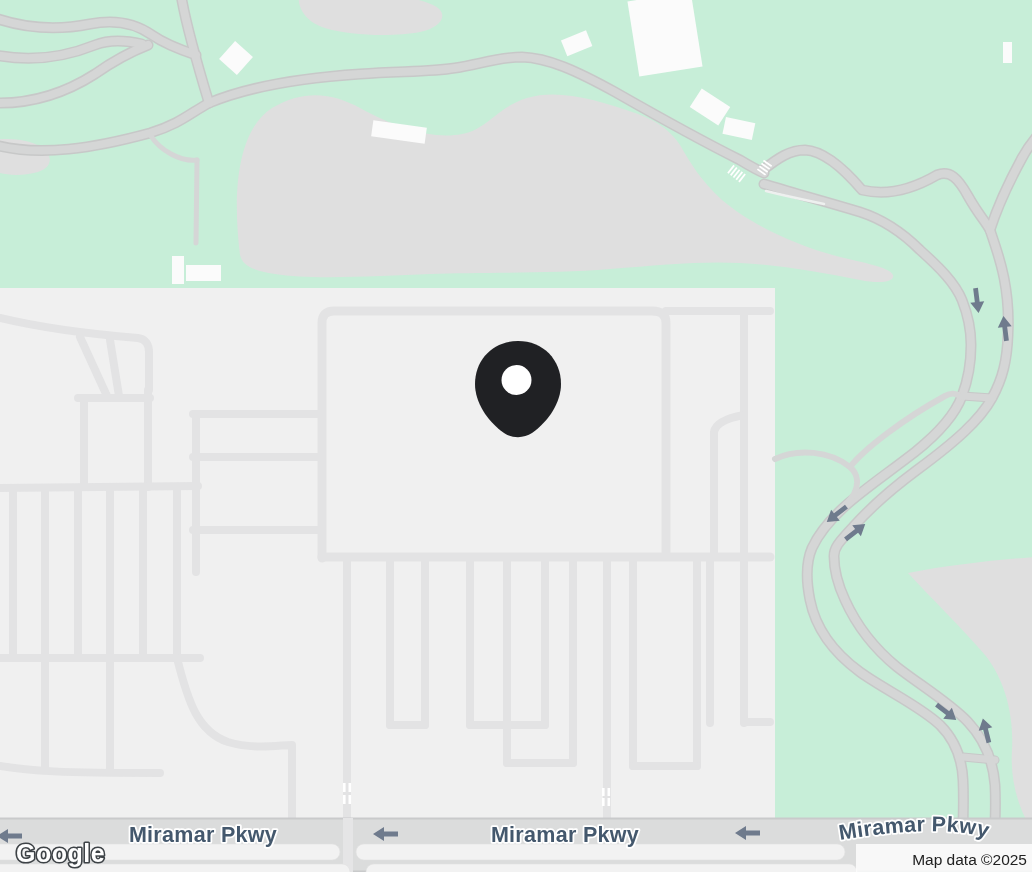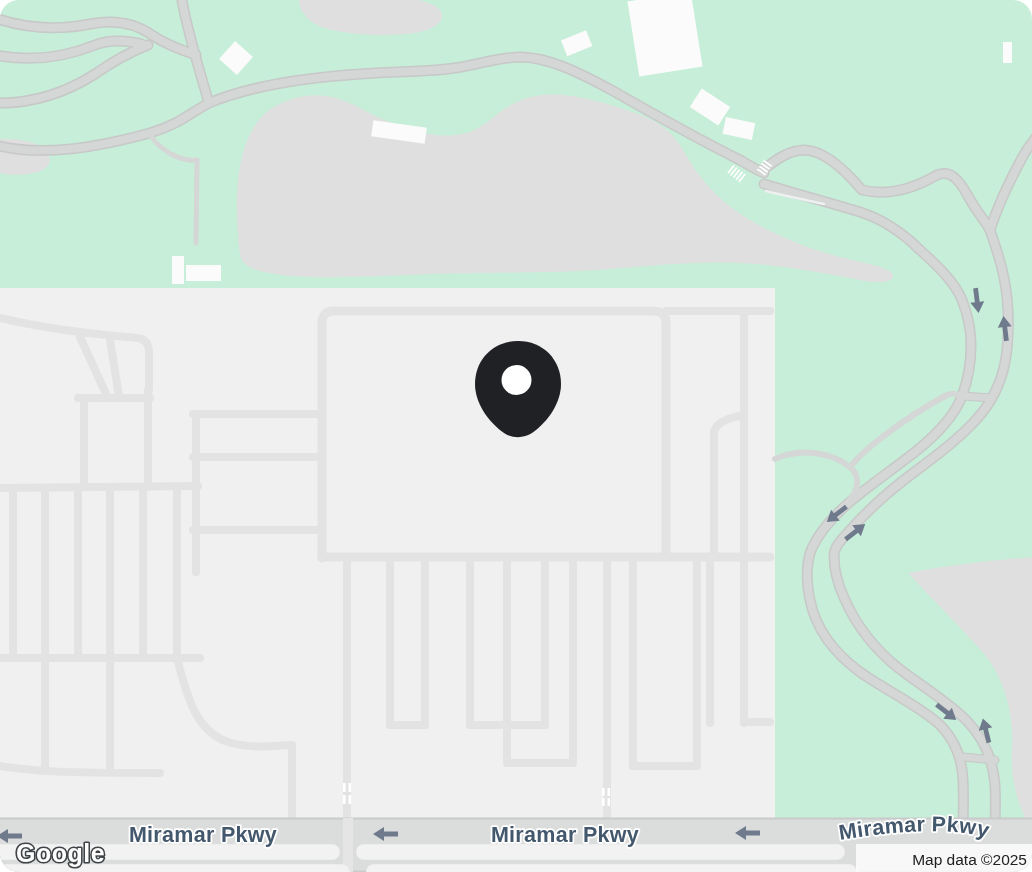--- a/index.html
+++ b/index.html
@@ -1,16 +1,16 @@
 <!DOCTYPE html>
 <html><head>
 <meta charset="utf-8">
 <style>
   html,body{margin:0;padding:0;background:#fff;}
-  #stage{position:relative;width:1032px;height:872px;overflow:hidden;font-family:"Liberation Sans",sans-serif;border-radius:19px;}
+  #stage{position:relative;width:1032px;height:872px;overflow:hidden;font-family:"Liberation Sans",sans-serif;}
   #stage svg{display:block;}
   .road-label{font-family:"Liberation Sans",sans-serif;font-weight:bold;font-size:21.5px;
     paint-order:stroke;stroke:#ffffff;stroke-width:3.5px;stroke-linejoin:round;letter-spacing:.3px;}
   .attr-text{font-family:"Liberation Sans",sans-serif;font-size:15.5px;}
   .logo-text{font-family:"Liberation Sans",sans-serif;font-weight:bold;font-size:25px;
     paint-order:stroke;stroke:#3e4347;stroke-width:3.2px;stroke-linejoin:round;letter-spacing:.5px;}
 </style>
 </head>
 <body>
 

